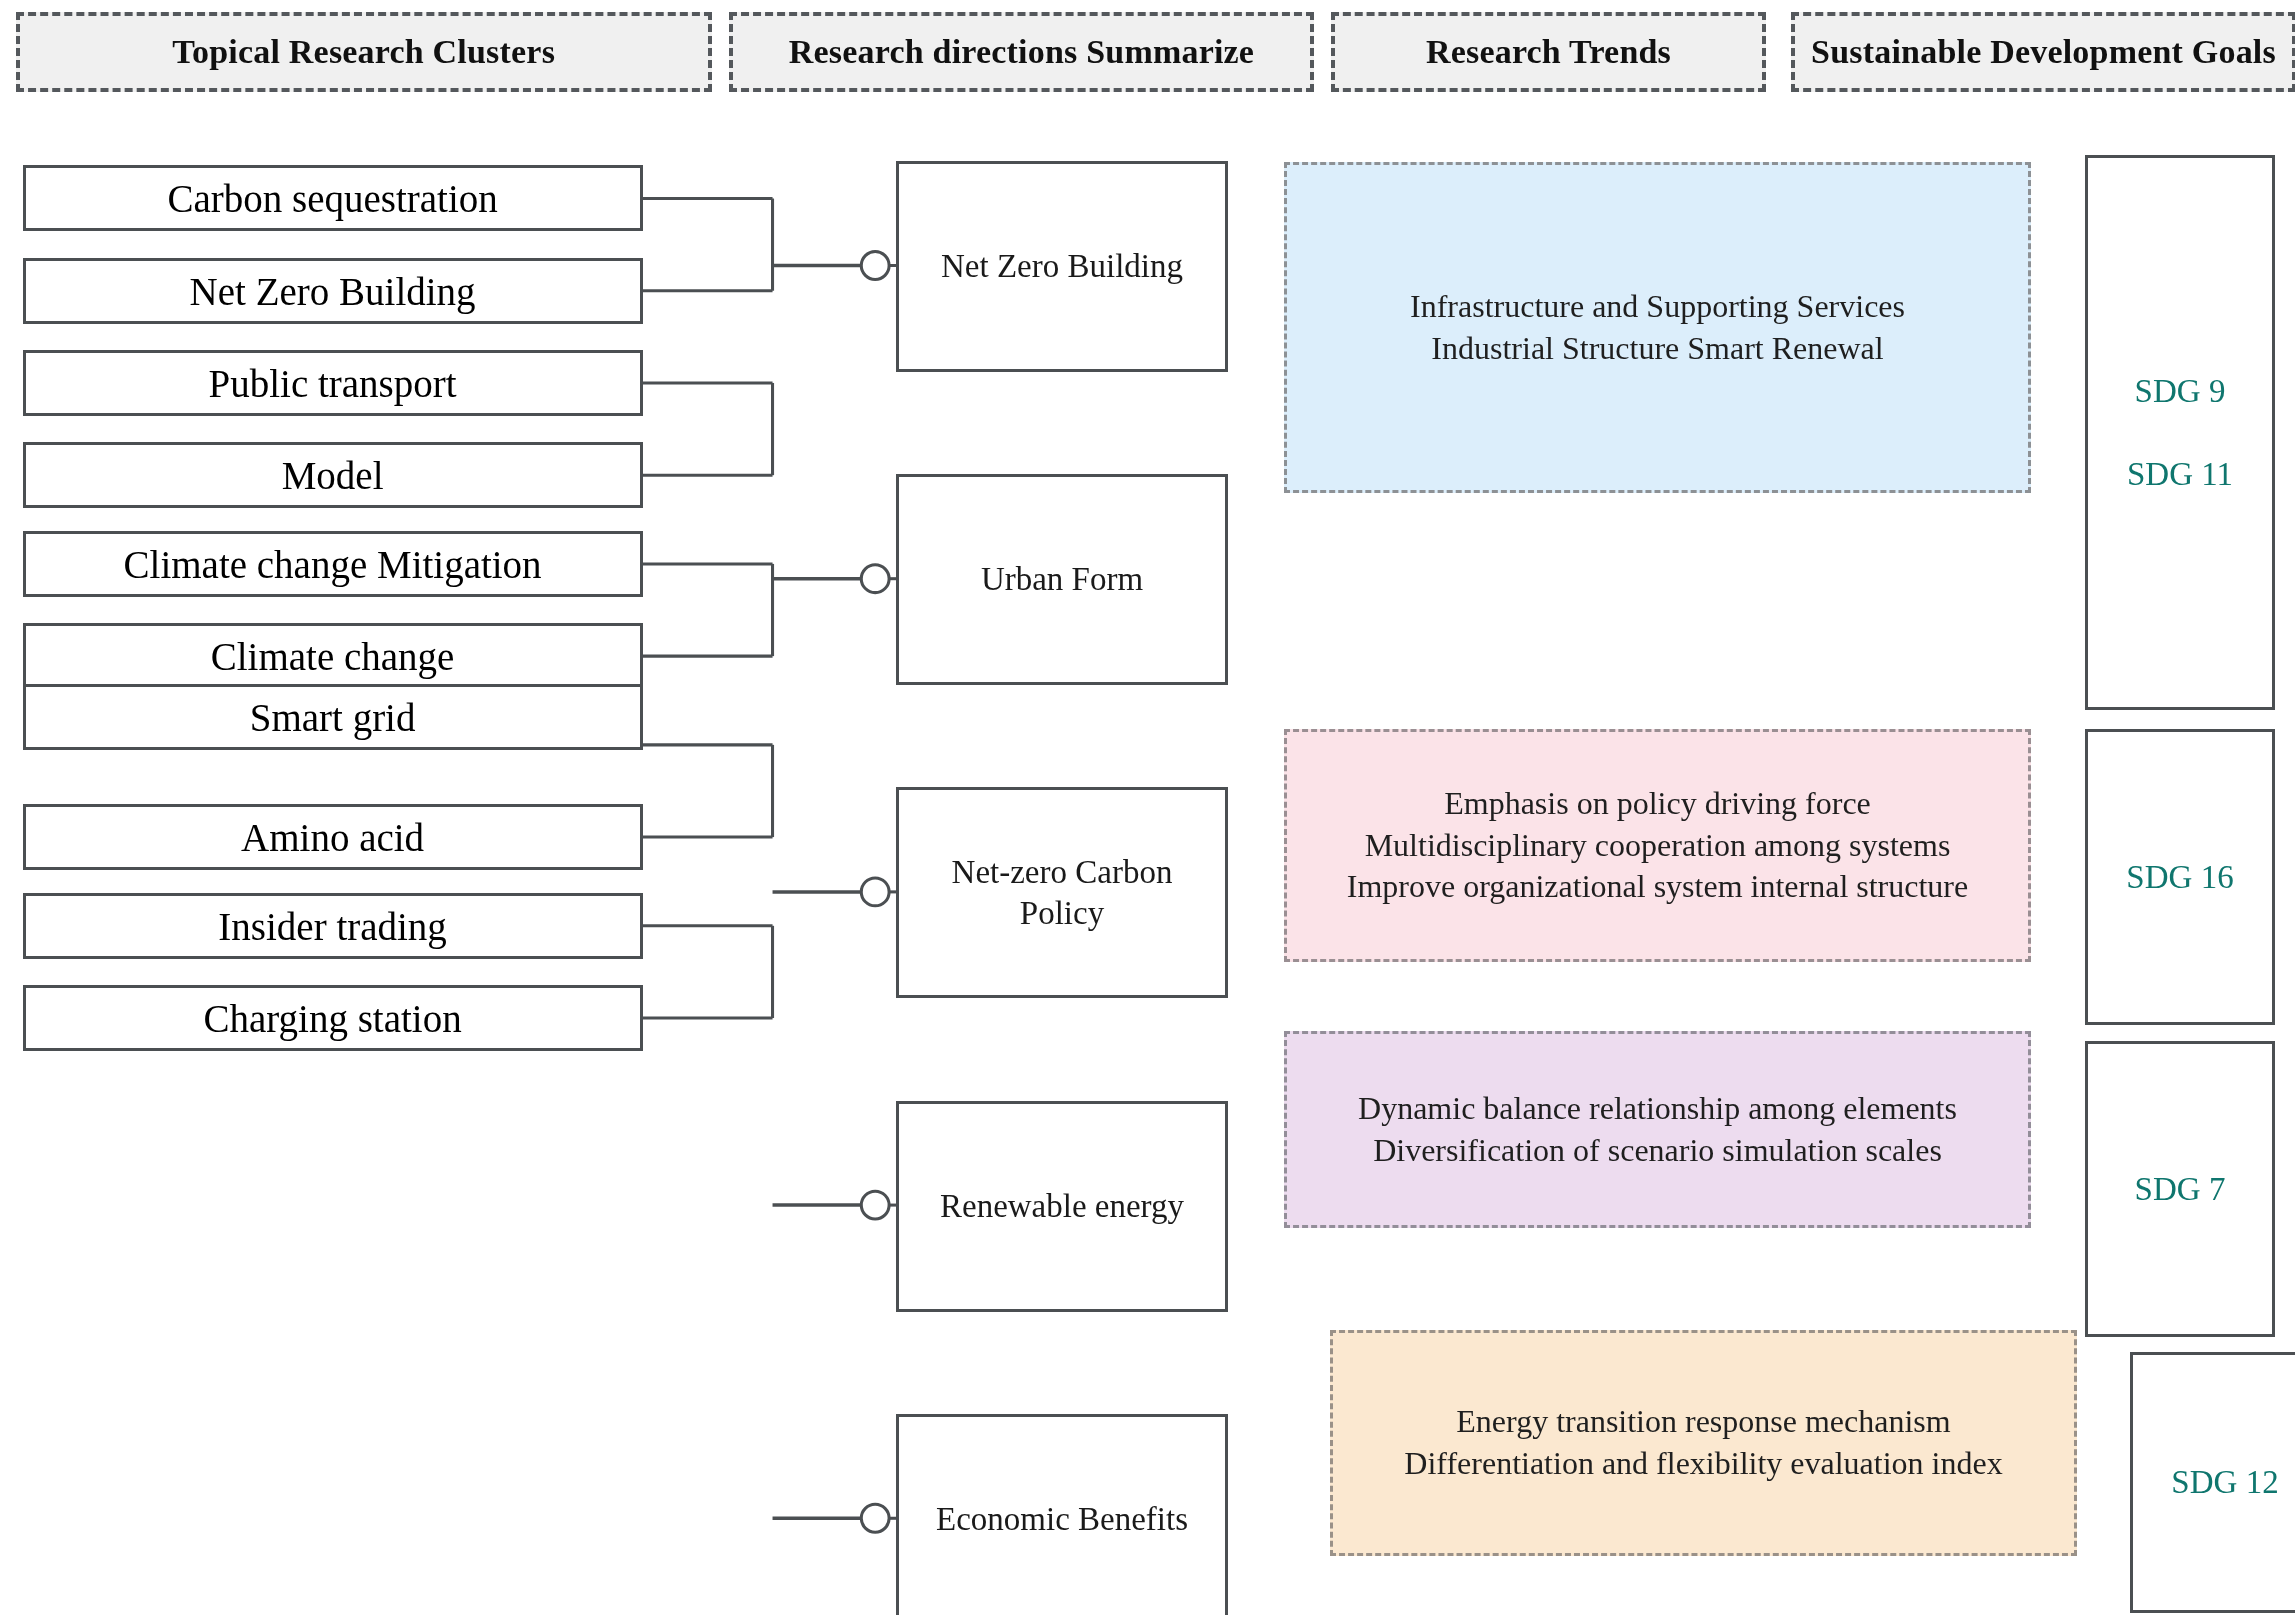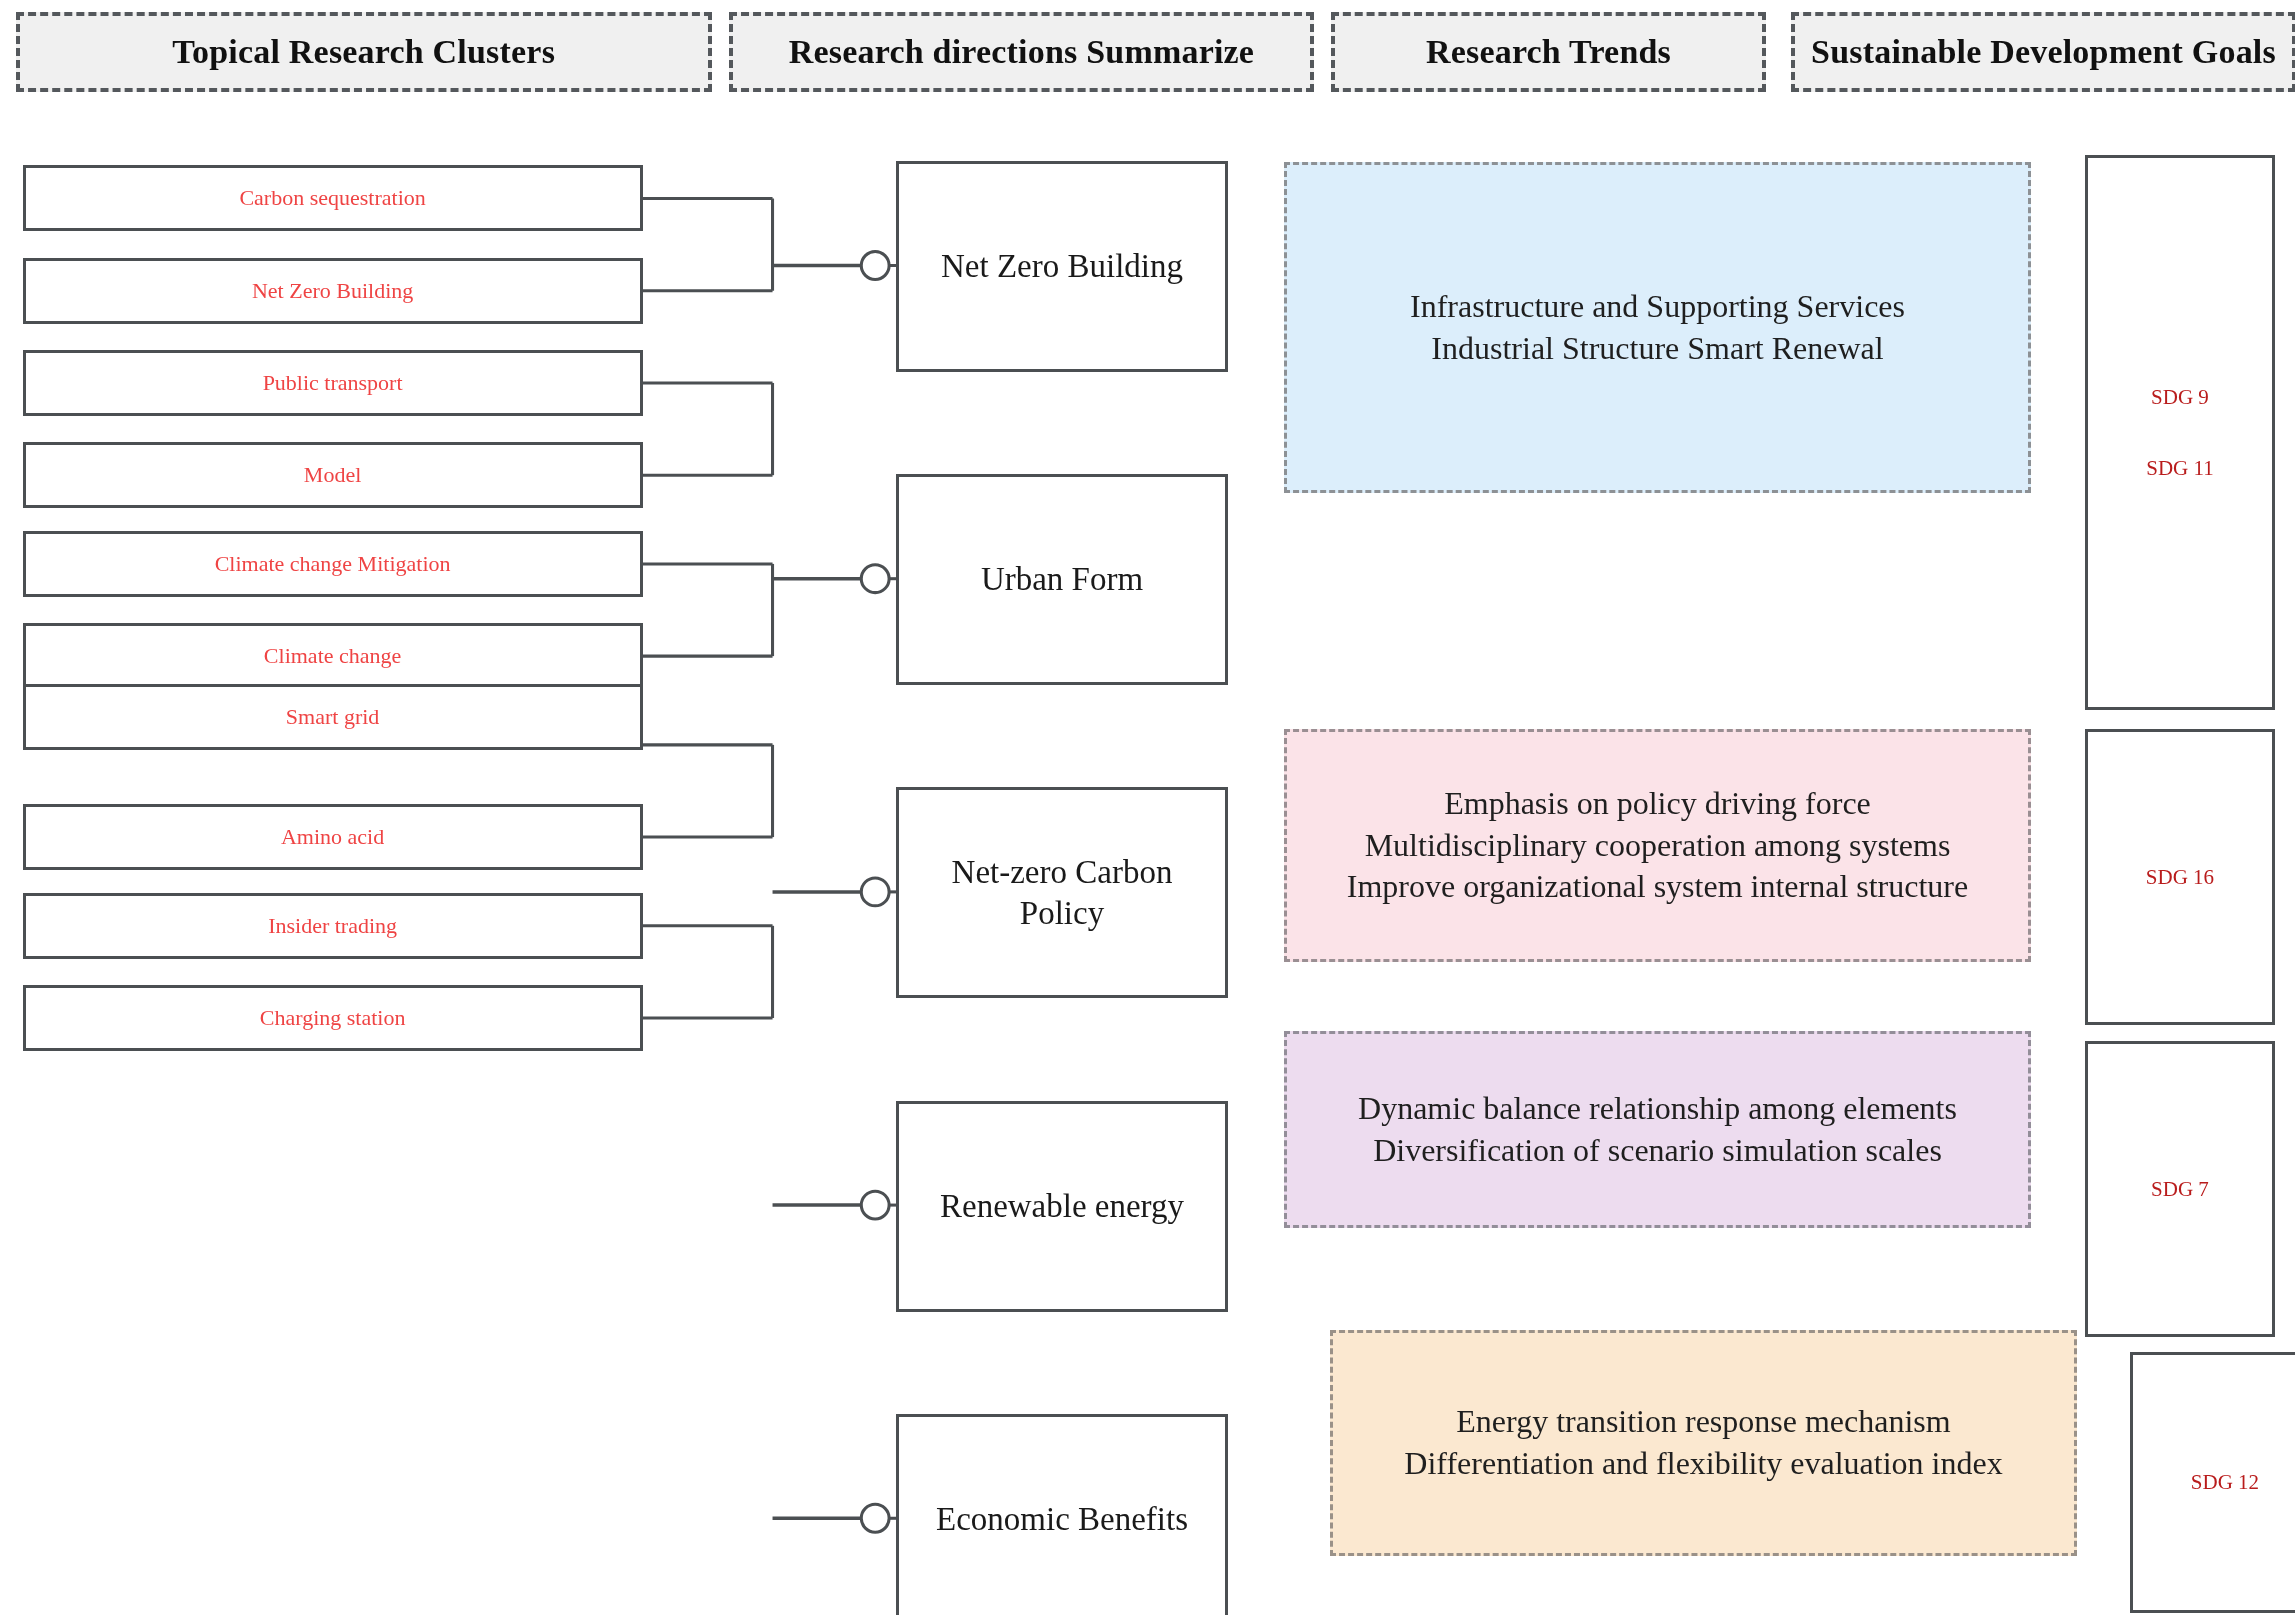--- a/index.html
+++ b/index.html
@@ -47,22 +47,22 @@
     width:620px;
     height:66px;
     border:3.5px solid #4b4f52;
     background:#ffffff;
     box-sizing:border-box;
     display:flex;
     align-items:center;
     justify-content:center;
   }
   .cluster span{
-    font-size:22px;
-    color:#ef4444;
+    font-size:39px;
+    color:#000000;
     white-space:nowrap;
   }
 
   
   #wires{
     position:absolute;
     left:0;top:0;
     width:2295px;height:1615px;
     pointer-events:none;
   }
@@ -115,23 +115,23 @@
     border:3.5px solid #4b4f52;
     background:#ffffff;
     box-sizing:border-box;
     display:flex;
     flex-direction:column;
     align-items:center;
     justify-content:center;
     text-align:center;
   }
   .sdg .sdgline{
-    font-size:21px;
+    font-size:33px;
     line-height:1.0;
-    color:#b91c1c;
+    color:#0f766e;
     white-space:nowrap;
   }
   .sdg .sdgline + .sdgline{margin-top:50px;}
 </style>
 </head>
 <body>
 
 <div id="stage">
 
   <div class="hdr" id="hdr0">

